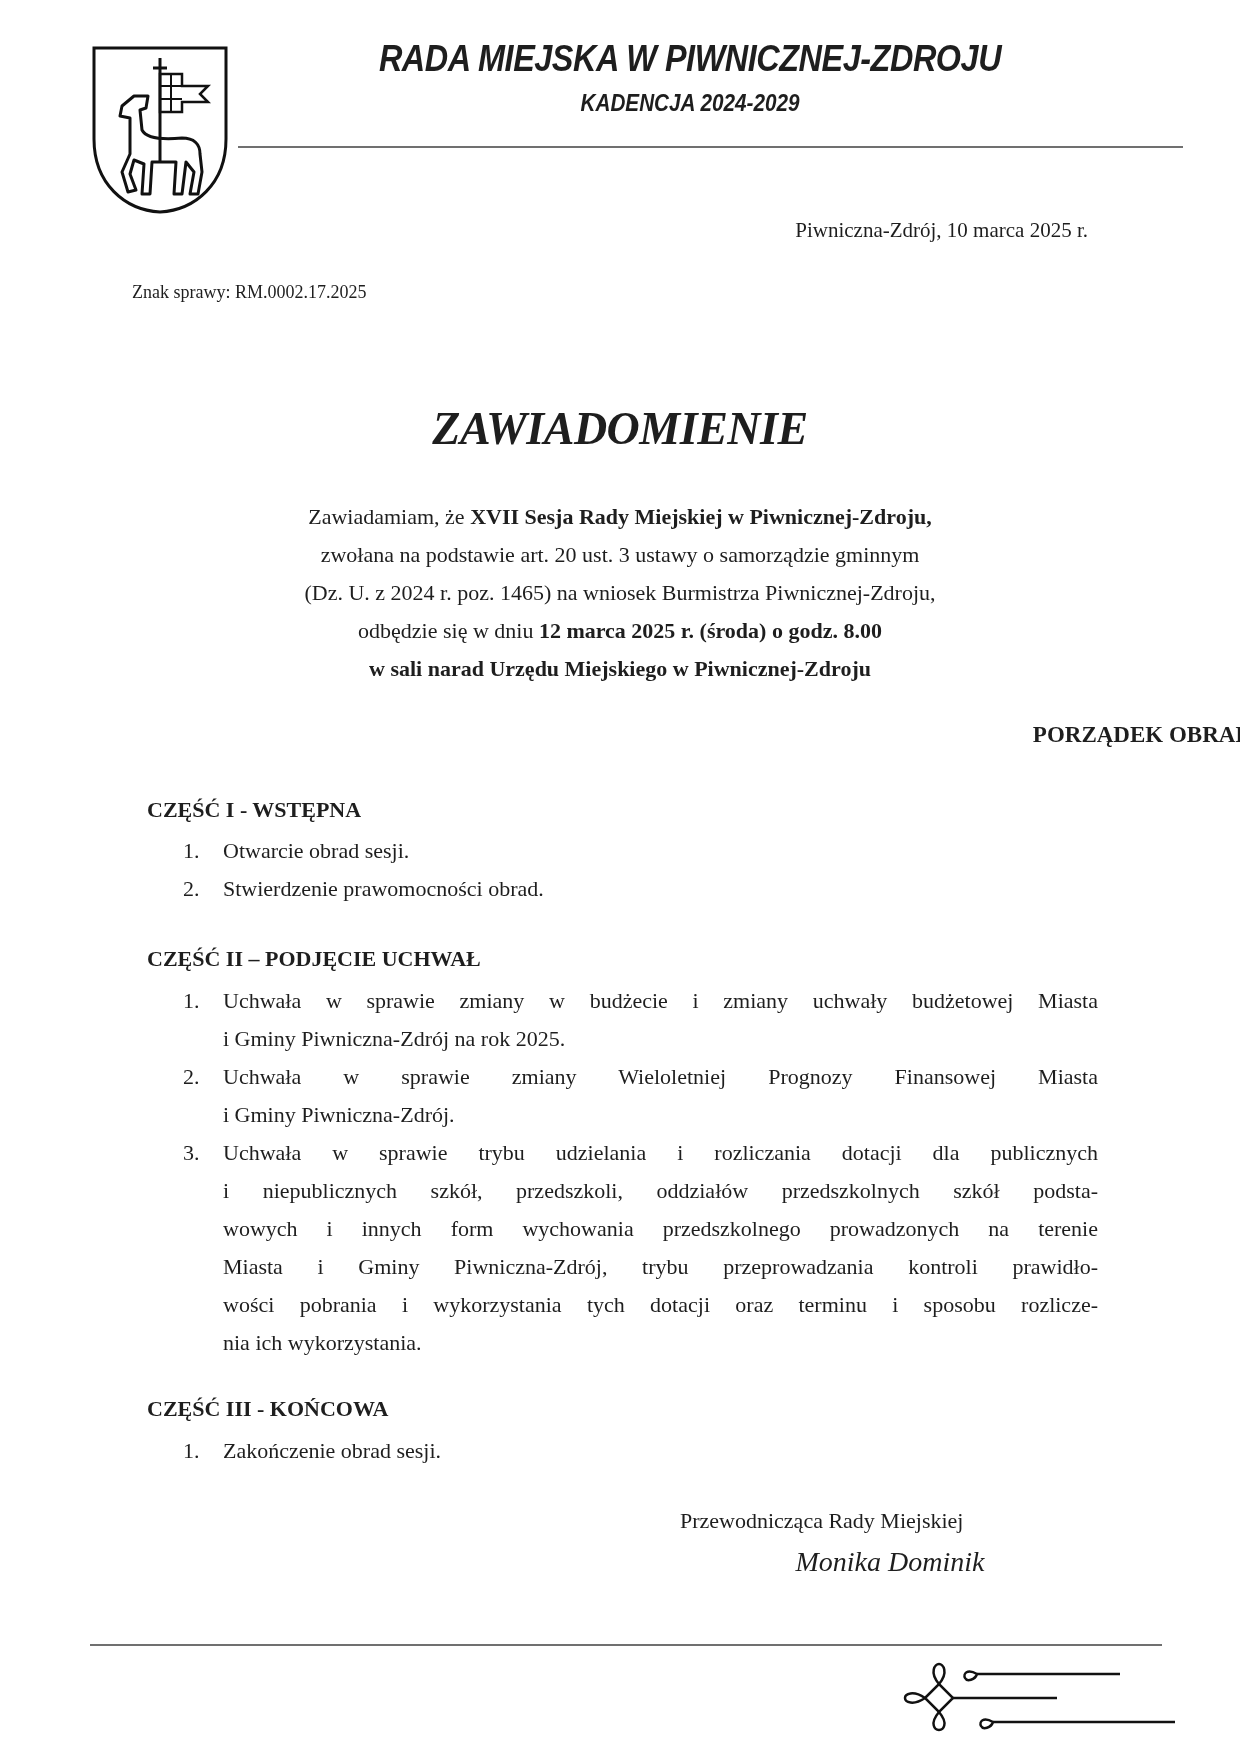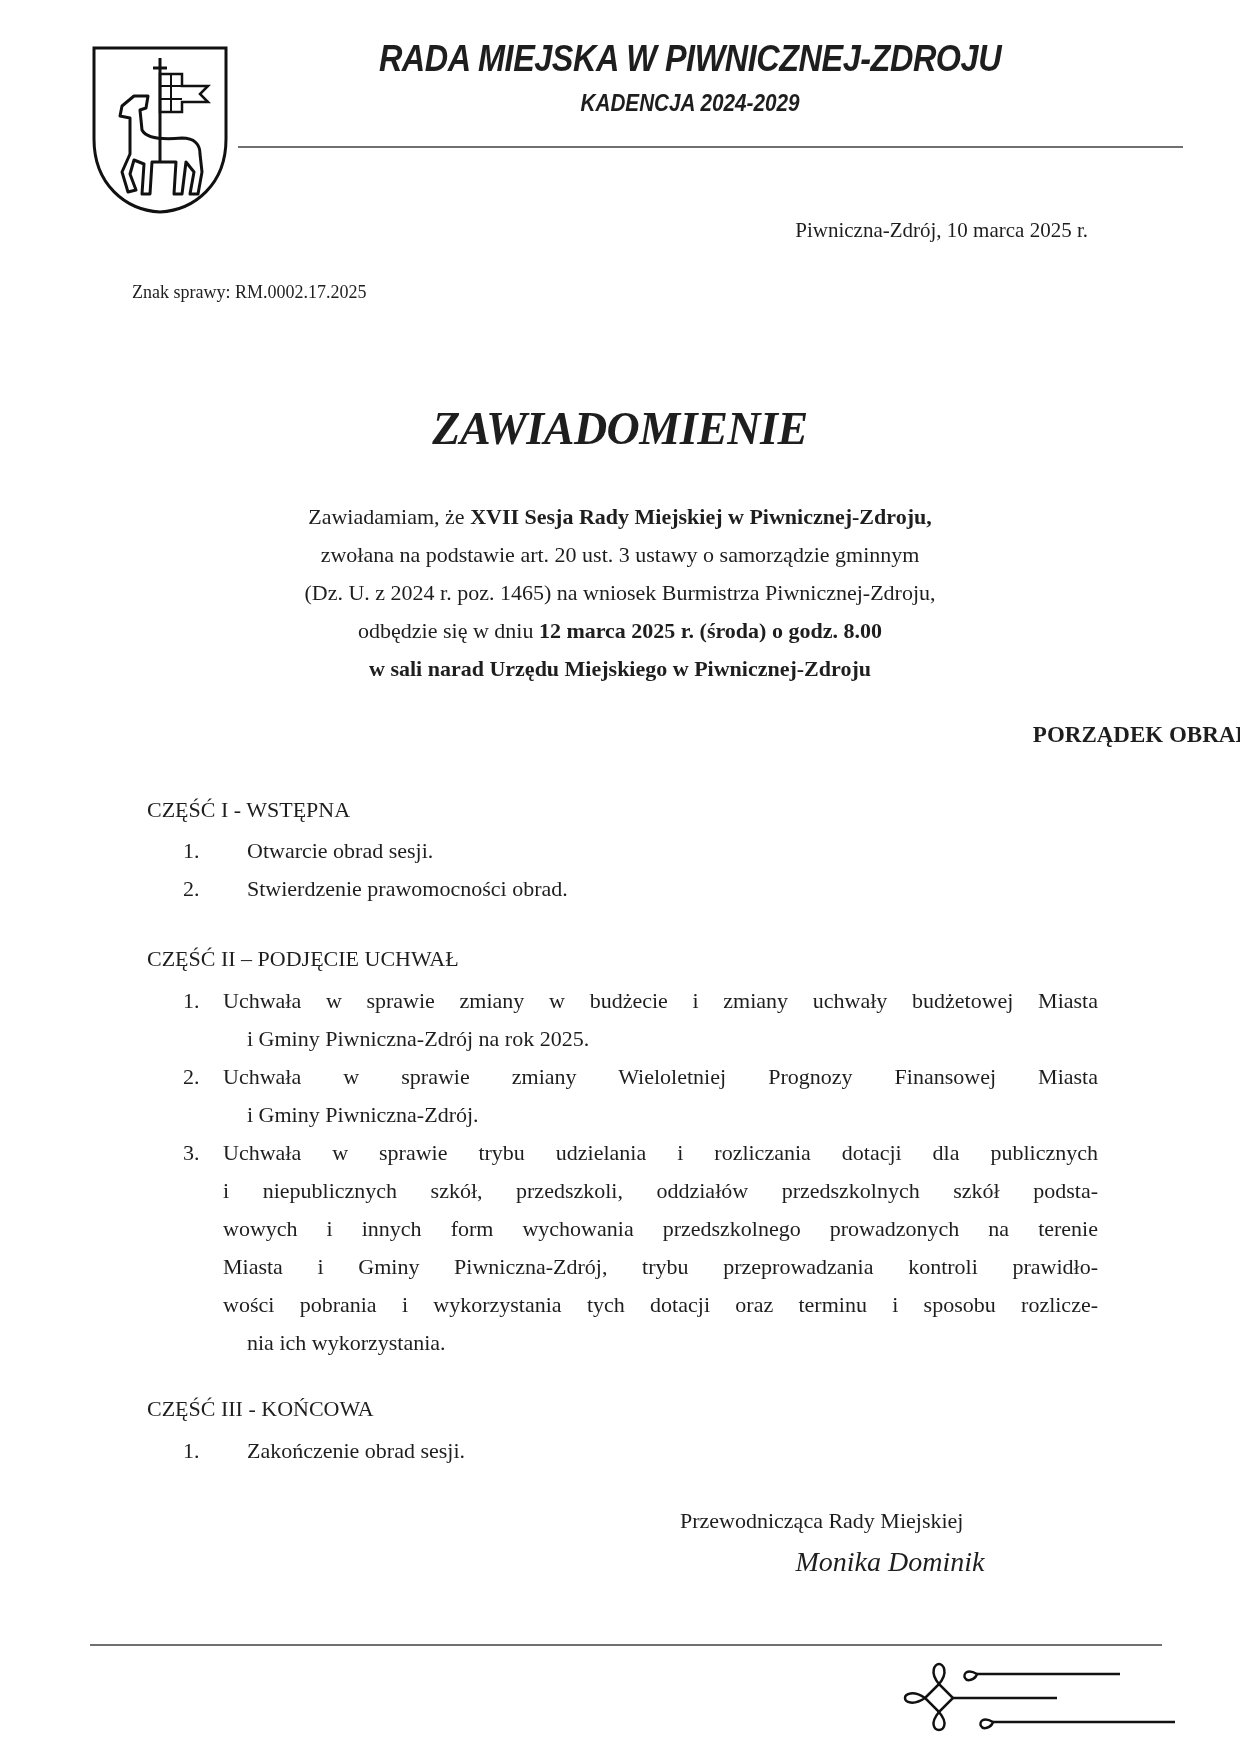--- a/index.html
+++ b/index.html
@@ -21,26 +21,26 @@
 
   #notice-title { left: 0; width: 1240px; top: 402px; text-align: center;
     font-size: 46px; font-weight: bold; font-style: italic; letter-spacing: -0.5px; }
 
   #notice-body { left: 160px; width: 920px; top: 498px; text-align: center;
     font-size: 22px; line-height: 38px; }
   #notice-body b { font-weight: bold; }
 
   #agenda-title { left: 12px; width: 1240px; top: 722px; text-align: right; font-size: 23px; font-weight: bold; }
 
-  .section-head { left: 147px; font-size: 22px; font-weight: normal; }
+  .section-head { left: 147px; font-size: 22px; font-weight: bold; }
   .item { left: 183px; width: 915px; font-size: 22px; line-height: 38px; }
   .item .num { position: absolute; left: 0; top: 0; }
   .item .txt { display: block; margin-left: 40px; text-align: justify; text-align-last: left; }
   .item .line { display: block; text-align: justify; text-align-last: justify; }
-  .item .line.last { text-align-last: left; margin-left: 24px; }
+  .item .line.last { text-align-last: left; }
 
   #sec1 { top: 797px; }
   #s1i1 { top: 832px; }
   #s1i2 { top: 870px; }
   #sec2 { top: 946px; }
   #s2i1 { top: 982px; }
   #s2i2 { top: 1058px; }
   #s2i3 { top: 1134px; }
   #sec3 { top: 1396px; }
   #s3i1 { top: 1432px; }

